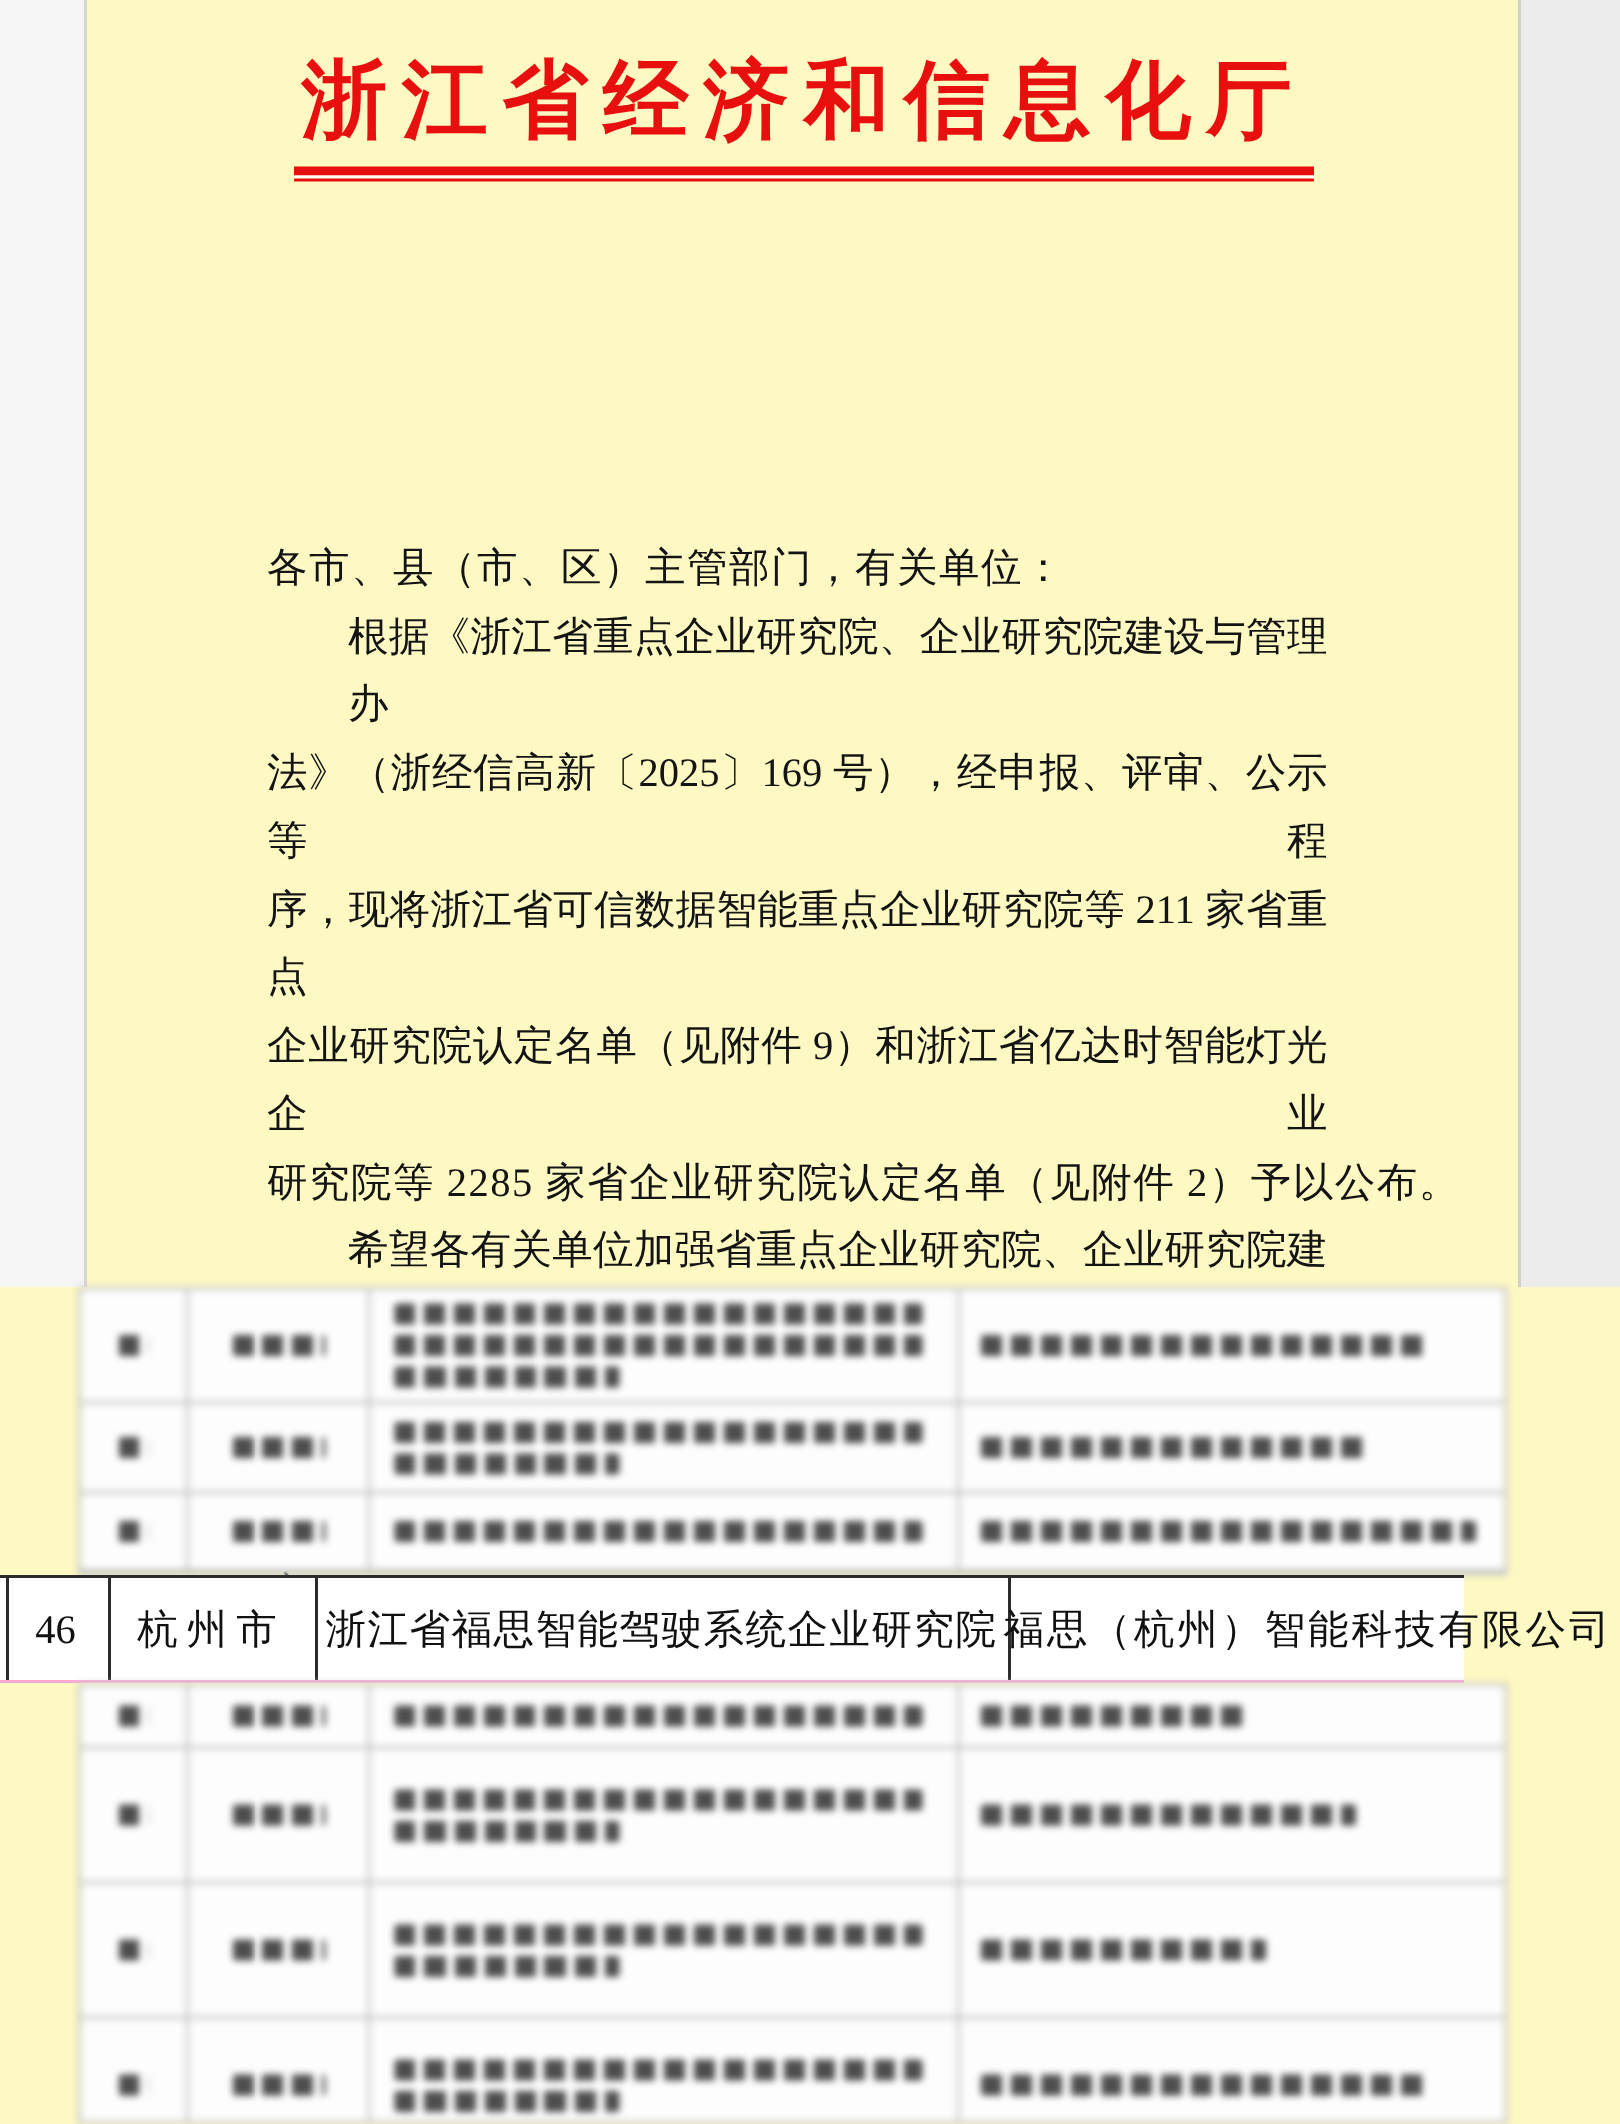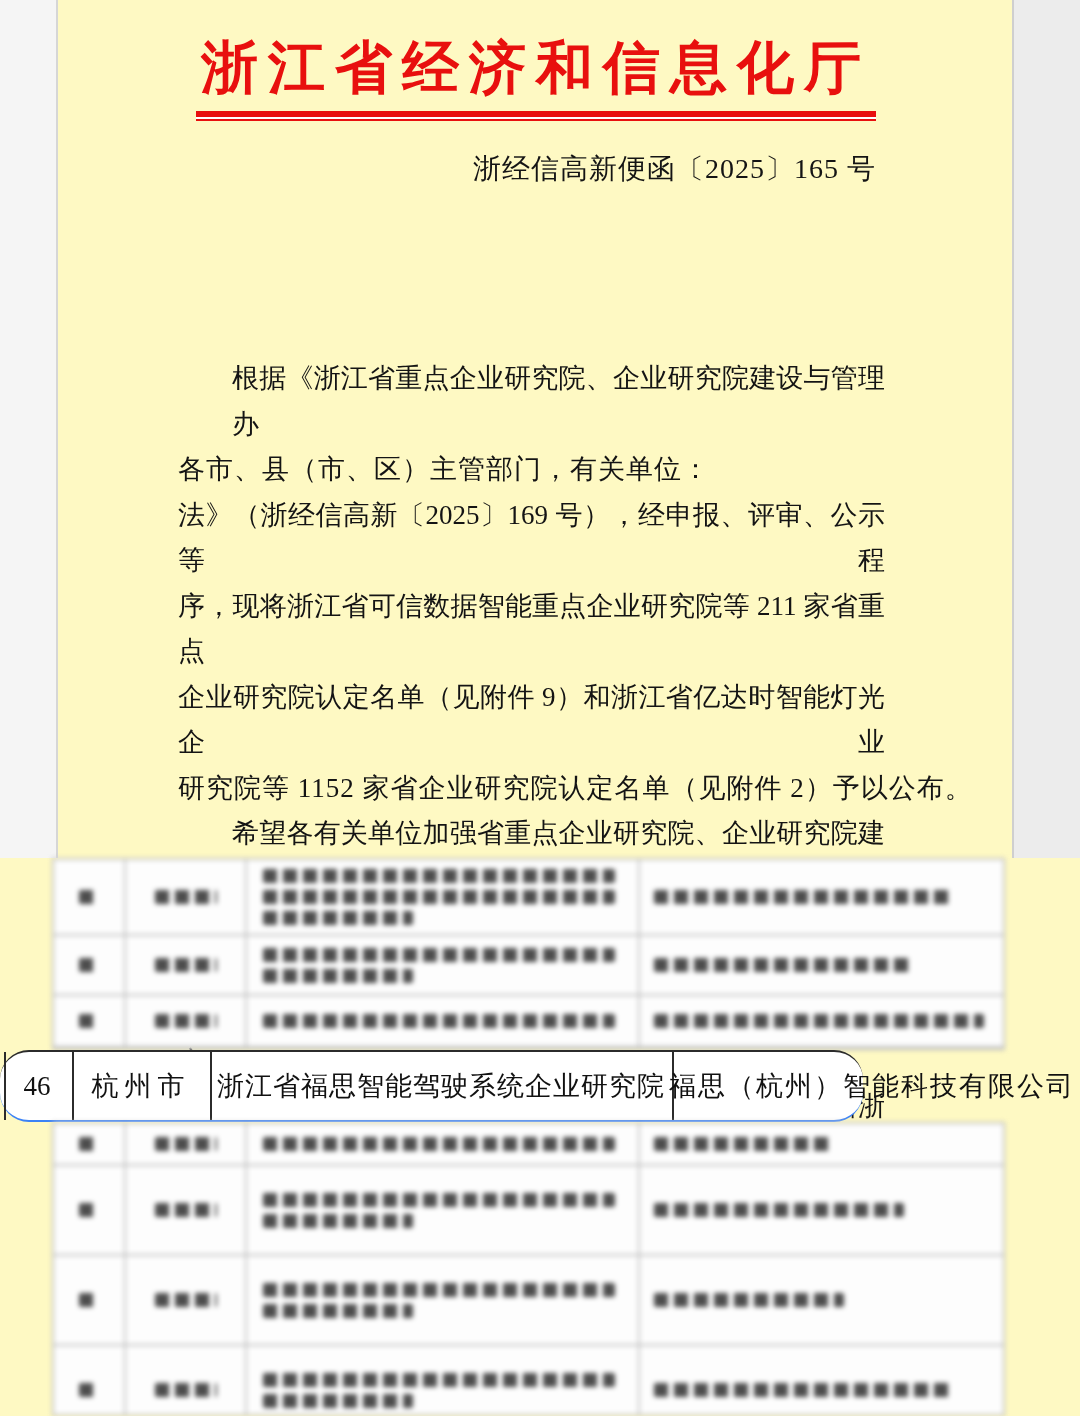--- a/index.html
+++ b/index.html
@@ -34,23 +34,23 @@
   .brow{display:flex;border-bottom:2px solid #c2c2c2;box-sizing:border-box;}
   .bcell{border-right:2px solid #c6c6c6;box-sizing:border-box;display:flex;flex-direction:column;
          justify-content:center;align-items:center;gap:7px;}
   .bcell.seq{width:72px;}
   .bcell.city{width:121px;}
   .bcell.inst{width:393px;align-items:flex-start;padding-left:16px;}
   .bcell.comp{flex:1;border-right:none;align-items:flex-start;padding-left:14px;}
   .blob{height:14px;border-radius:2px;
         background:repeating-linear-gradient(90deg,#4d4d4d 0 14px,#fdfdfd 14px 20px);}
   
-  .hl-row{position:absolute;left:0;top:1050px;width:863px;height:72px;background:#ffffff;
-          border-top:2px solid #2b2b2b;border-bottom:2px solid #3b82f6;box-sizing:border-box;
-          font-size:27px;color:#111111;border-radius:29px;}
+  .hl-row{position:absolute;left:0;top:1050px;width:976px;height:72px;background:#ffffff;
+          border-top:2px solid #2b2b2b;border-bottom:2px solid #f9a8d4;box-sizing:border-box;
+          font-size:27px;color:#111111;}
   .hl-cell{position:absolute;top:0;height:68px;display:flex;align-items:center;justify-content:center;white-space:nowrap;}
   .hl-seq{left:4px;width:66px;}
   .hl-city{left:74px;width:134px;letter-spacing:6px;text-align:right;}
   .hl-inst{left:212px;width:458px;letter-spacing:1px;}
   .hl-comp{left:674px;width:396px;letter-spacing:2px;}
   .vline{position:absolute;top:0;width:2px;height:68px;background:#2b2b2b;}
 </style>
 </head>
 <body>
 
@@ -60,30 +60,29 @@
   <div class="strip-right"></div>
 
   <div class="agency" style="color: rgb(232, 16, 14);">浙江省经济和信息化厅</div>
 
   <div class="red-rule">
     <div class="thick" style="background: rgb(232, 16, 14);"></div>
     <div class="gap"></div>
     <div class="thin" style="background: rgb(232, 16, 14);"></div>
   </div>
 
-  <div class="doc-no">浙经信高新便函〔2025〕165 号</div>
 
 
   <div class="body-block" id="body-lines">
+      <div class="bline">各市、县（市、区）主管部门，有关单位：</div>
       <div class="bline just ind">根据《浙江省重点企业研究院、企业研究院建设与管理办</div>
-      <div class="bline">各市、县（市、区）主管部门，有关单位：</div>
       <div class="bline just">法》（浙经信高新〔2025〕169 号），经申报、评审、公示等程</div>
       <div class="bline just">序，现将浙江省可信数据智能重点企业研究院等 211 家省重点</div>
       <div class="bline just">企业研究院认定名单（见附件 9）和浙江省亿达时智能灯光企业</div>
-      <div class="bline">研究院等 1152 家省企业研究院认定名单（见附件 2）予以公布。</div>
+      <div class="bline">研究院等 2285 家省企业研究院认定名单（见附件 2）予以公布。</div>
       <div class="bline just ind">希望各有关单位加强省重点企业研究院、企业研究院建设</div>
       <div class="bline just">与管理，持续加大研发投入，优化创新资源配置，强化企业主</div>
       <div class="bline just">导的产学研深度融合、大中小企业融通创新，加快攻克一批产</div>
       <div class="bline just">业“卡脖子”技术，抢占前沿技术制高点，为加快建设创新浙</div>
       <div class="bline">江、因地制宜发展新质生产力作出更大贡献。</div>
     </div>
 
   <div class="blur-table" id="table-above">
       <div class="brow" style="height: 76px;">
         <div class="bcell seq">

